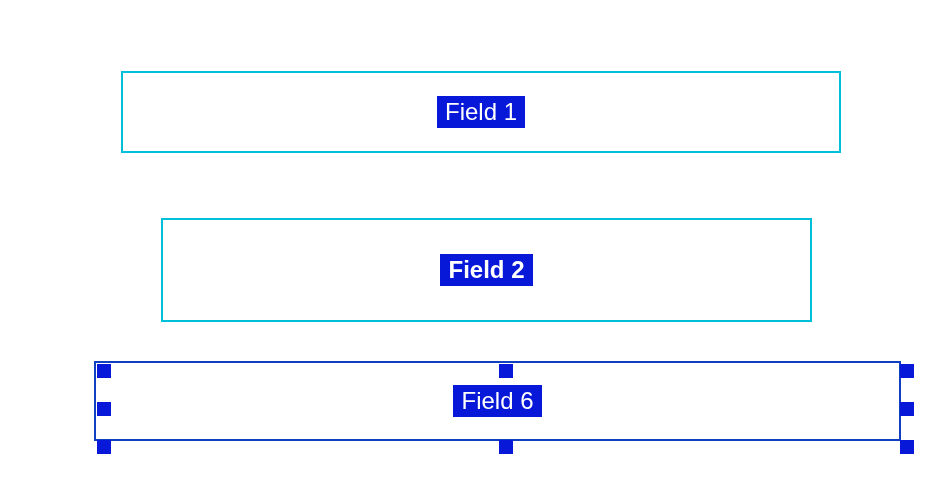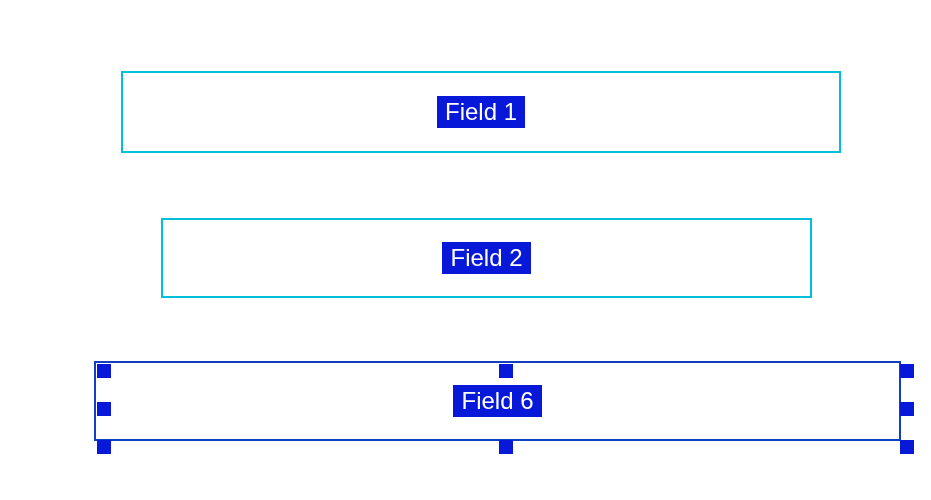--- a/index.html
+++ b/index.html
@@ -47,21 +47,22 @@
       left: 97px;
       top: 47px;
       width: 720px;
       height: 82px;
     }
     
     #f2 {
       left: 137px;
       top: 194px;
       width: 651px;
-      height: 80px;
+      height: 104px;
+      font-weight: bold;
     }
     
     #f3 {
       left: 70px;
       top: 337px;
       width: 807px;
       height: 80px;
     }
     
     #f3 .h-tl { left: 0; top: 0; }

